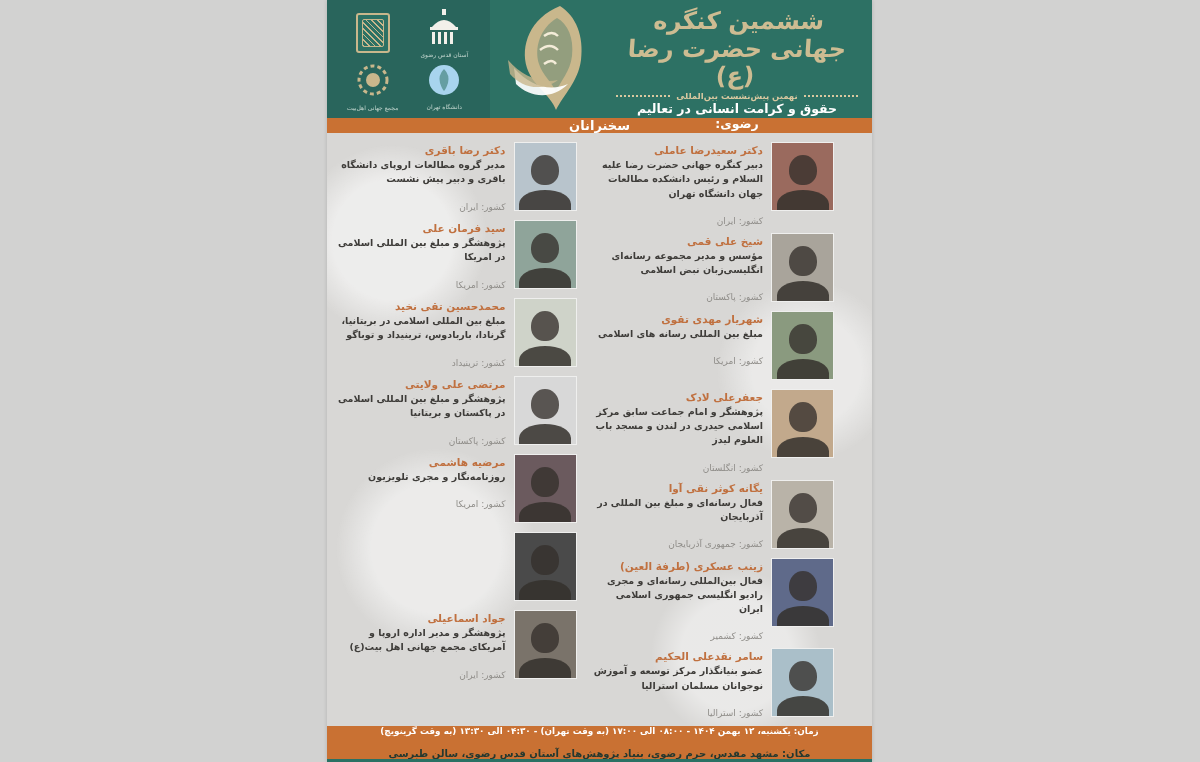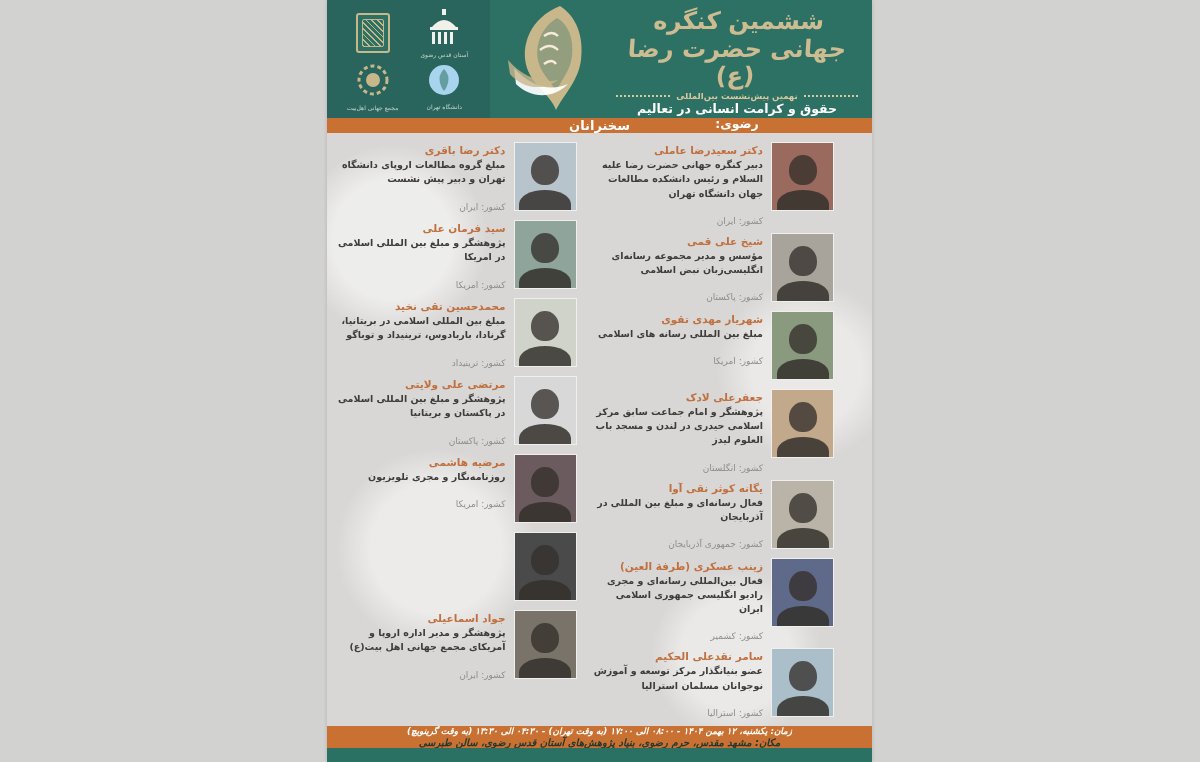--- a/index.html
+++ b/index.html
@@ -56,21 +56,21 @@
                  background:rgba(52,48,44,.78); border-radius:50% 50% 46% 46%; }
   .photo .torso { position:absolute; left:50%; bottom:-8px; width:52px; height:28px; margin-left:-26px;
                   background:rgba(52,48,44,.85); border-radius:50% 50% 0 0; }
   .info { flex:1; padding-top:2px; }
   .s-name { color:#c0703f; font-weight:bold; font-size:10.5px; margin-bottom:2px; }
   .s-role { color:#3e3c39; font-size:9.5px; font-weight:600; line-height:1.5; }
   .s-country { color:#8f8d89; font-size:9px; margin-top:15px; }
 
   
   .footer-orange { height:37px; background:#c97133; direction:rtl; text-align:center;
-                   display:flex; flex-direction:column; justify-content:center; gap:1px;font-style:italic; }
+                   display:flex; flex-direction:column; justify-content:center; gap:12px; }
   .f-line1 { color:#ffffff; font-size:8.8px; font-weight:bold; }
   .f-line2 { color:#24382f; font-size:10px; font-weight:bold; }
 
   .footer-green { height:27px; background:#2a7164; display:flex; align-items:center;
                   justify-content:center; gap:48px; direction:ltr; }
   .footer-green span { color:#fff; font-size:11px; letter-spacing:3px;margin-top:28px; }
 </style>
 </head>
 <body>
 
@@ -228,21 +228,21 @@
 
         <div class="col">
 
           <div class="card">
             <div class="photo" style="background-color: rgb(184, 196, 204);">
                 <span class="head"></span>
                 <span class="torso"></span>
               </div>
             <div class="info">
               <div class="s-name">دکتر رضا باقری</div>
-              <div class="s-role">مبلغ گروه مطالعات اروپای دانشگاه تهران و دبیر پیش نشست</div>
+              <div class="s-role">مدیر گروه مطالعات اروپای دانشگاه باقری و دبیر پیش نشست</div>
               <div class="s-country">کشور: ایران</div>
             </div>
           </div>
 
           <div class="card">
             <div class="photo" style="background-color: rgb(143, 164, 154);">
                 <span class="head"></span>
                 <span class="torso"></span>
               </div>
             <div class="info">

